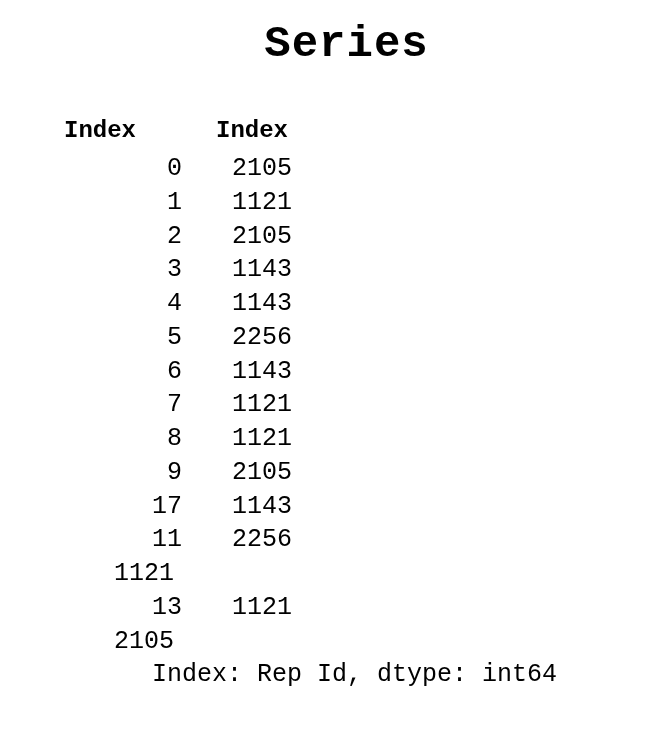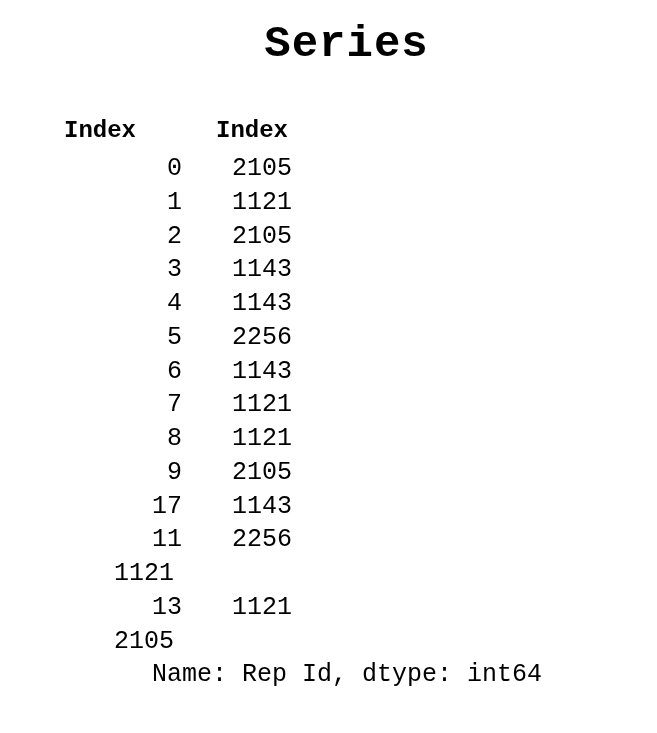--- a/index.html
+++ b/index.html
@@ -86,15 +86,15 @@
         <div class="row"><div class="col-index">7</div><div class="col-value">1121</div></div>
         <div class="row"><div class="col-index">8</div><div class="col-value">1121</div></div>
         <div class="row"><div class="col-index">9</div><div class="col-value">2105</div></div>
         <div class="row"><div class="col-index">17</div><div class="col-value">1143</div></div>
         <div class="row"><div class="col-index">11</div><div class="col-value">2256</div></div>
         <div class="row"><div class="col-value">1121</div></div>
         <div class="row"><div class="col-index">13</div><div class="col-value">1121</div></div>
         <div class="row"><div class="col-value">2105</div></div>
       </div>
 
-    <div class="footer">Name: Rep Id, dtype: int64</div>
+    <div class="footer">Index: Rep Id, dtype: int64</div>
   </div>
 </div>
 
 </body></html>

